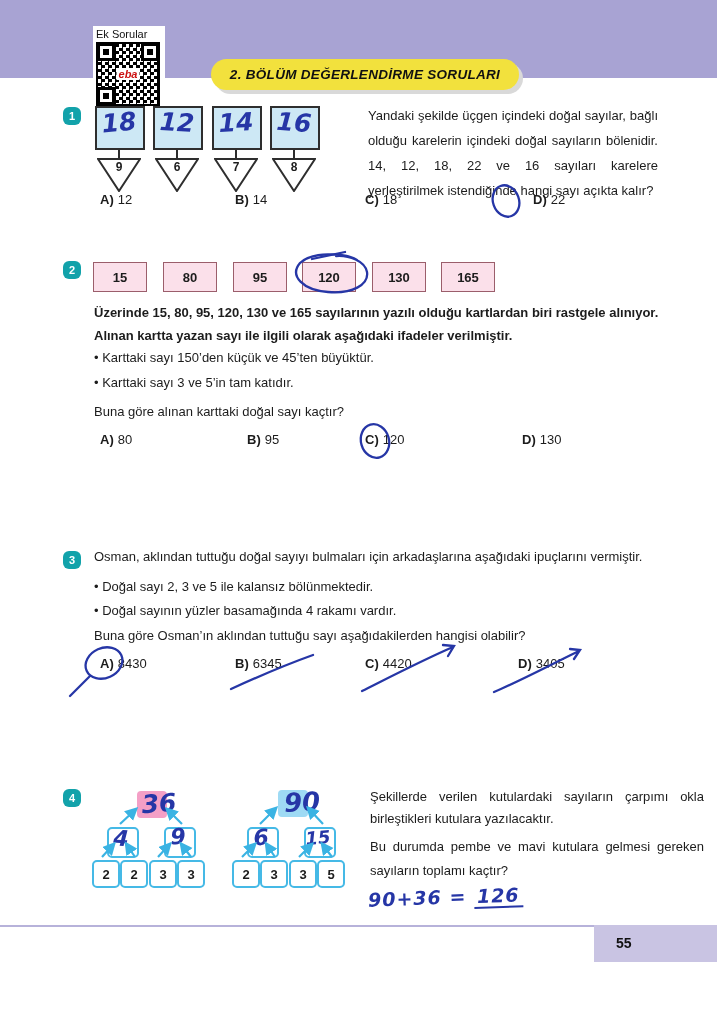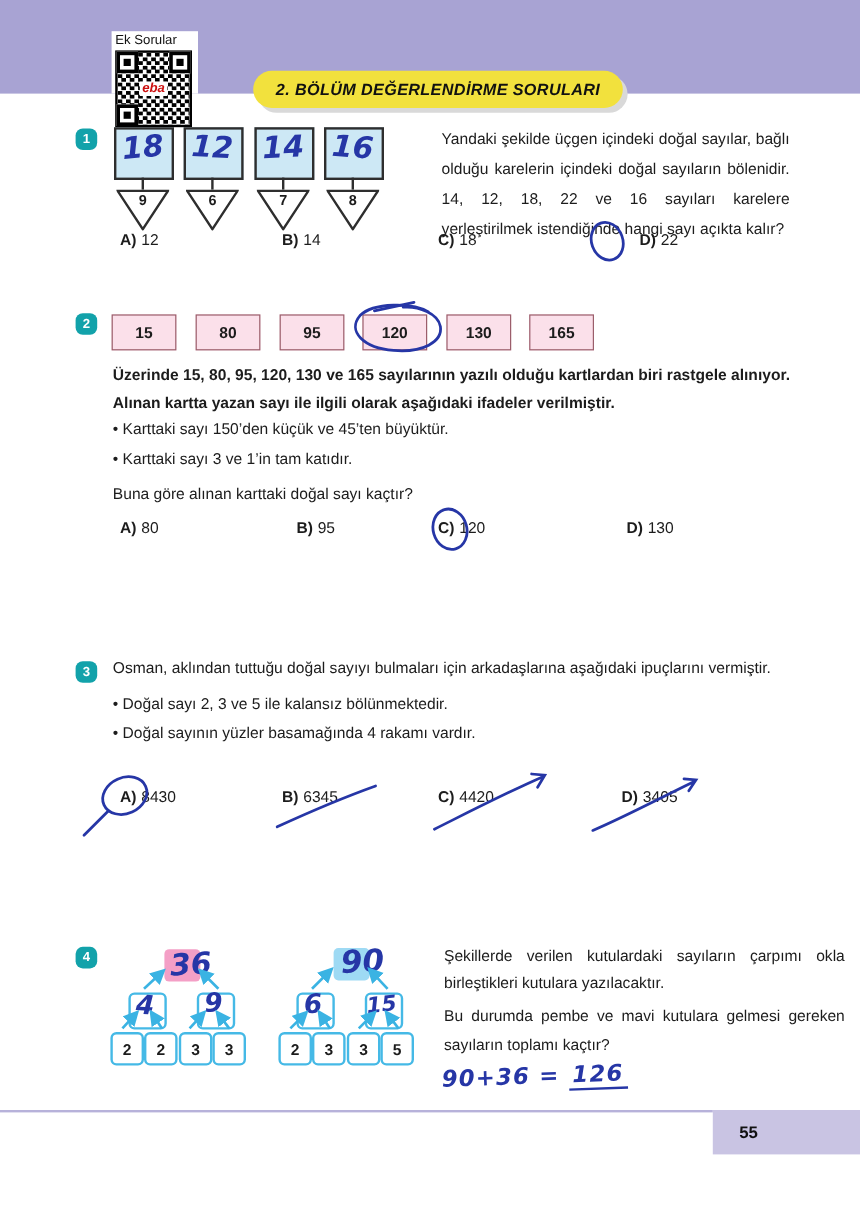--- a/index.html
+++ b/index.html
@@ -121,35 +121,36 @@
     <div class="card" style="left:93px;top:262px;">15</div>
     <div class="card" style="left:163px;top:262px;">80</div>
     <div class="card" style="left:233px;top:262px;">95</div>
     <div class="card" style="left:302px;top:262px;">120</div>
     <div class="card" style="left:372px;top:262px;">130</div>
     <div class="card" style="left:441px;top:262px;">165</div>
   </div>
 
   <div class="txt" style="left:94px;top:301px;width:566px;line-height:23px;font-weight:bold;">Üzerinde 15, 80, 95, 120, 130 ve 165 sayılarının yazılı olduğu kartlardan biri rastgele alınıyor. Alınan kartta yazan sayı ile ilgili olarak aşağıdaki ifadeler verilmiştir.</div>
   <div class="bullet" style="left:94px;top:350px;">• Karttaki sayı 150’den küçük ve 45’ten büyüktür.</div>
-  <div class="bullet" style="left:94px;top:375px;">• Karttaki sayı 3 ve 1’in tam katıdır.</div>
+  <div class="bullet" style="left:94px;top:375px;">• Karttaki sayı 3 ve 5’in tam katıdır.</div>
   <div class="bullet" style="left:94px;top:404px;">Buna göre alınan karttaki doğal sayı kaçtır?</div>
 
   <div class="choices" style="top:432px;">
     <span class="choice" style="left:100px;"><b>A)</b><span>80</span></span>
     <span class="choice" style="left:235px;padding-left:12px;"><b>B)</b><span>95</span></span>
     <span class="choice" style="left:365px;"><b>C)</b><span>120</span></span>
     <span class="choice" style="left:502px;padding-left:20px;"><b>D)</b><span>130</span></span>
   </div>
 
   <div class="badge" style="left:63px;top:551px;">3</div>
 
   <div class="bullet" style="left:94px;top:549px;">Osman, aklından tuttuğu doğal sayıyı bulmaları için arkadaşlarına aşağıdaki ipuçlarını vermiştir.</div>
   <div class="bullet" style="left:94px;top:579px;">• Doğal sayı 2, 3 ve 5 ile kalansız bölünmektedir.</div>
   <div class="bullet" style="left:94px;top:603px;">• Doğal sayının yüzler basamağında 4 rakamı vardır.</div>
+  <div class="bullet" style="left:94px;top:628px;">Buna göre Osman’ın aklından tuttuğu sayı aşağıdakilerden hangisi olabilir?</div>
 
   <div class="choices" style="top:656px;">
     <span class="choice" style="left:100px;"><b>A)</b><span>8430</span></span>
     <span class="choice" style="left:235px;"><b>B)</b><span>6345</span></span>
     <span class="choice" style="left:365px;"><b>C)</b><span>4420</span></span>
     <span class="choice" style="left:502px;margin-left:16px;"><b>D)</b><span>3405</span></span>
   </div>
 
   <div class="badge" style="left:63px;top:789px;">4</div>
 

